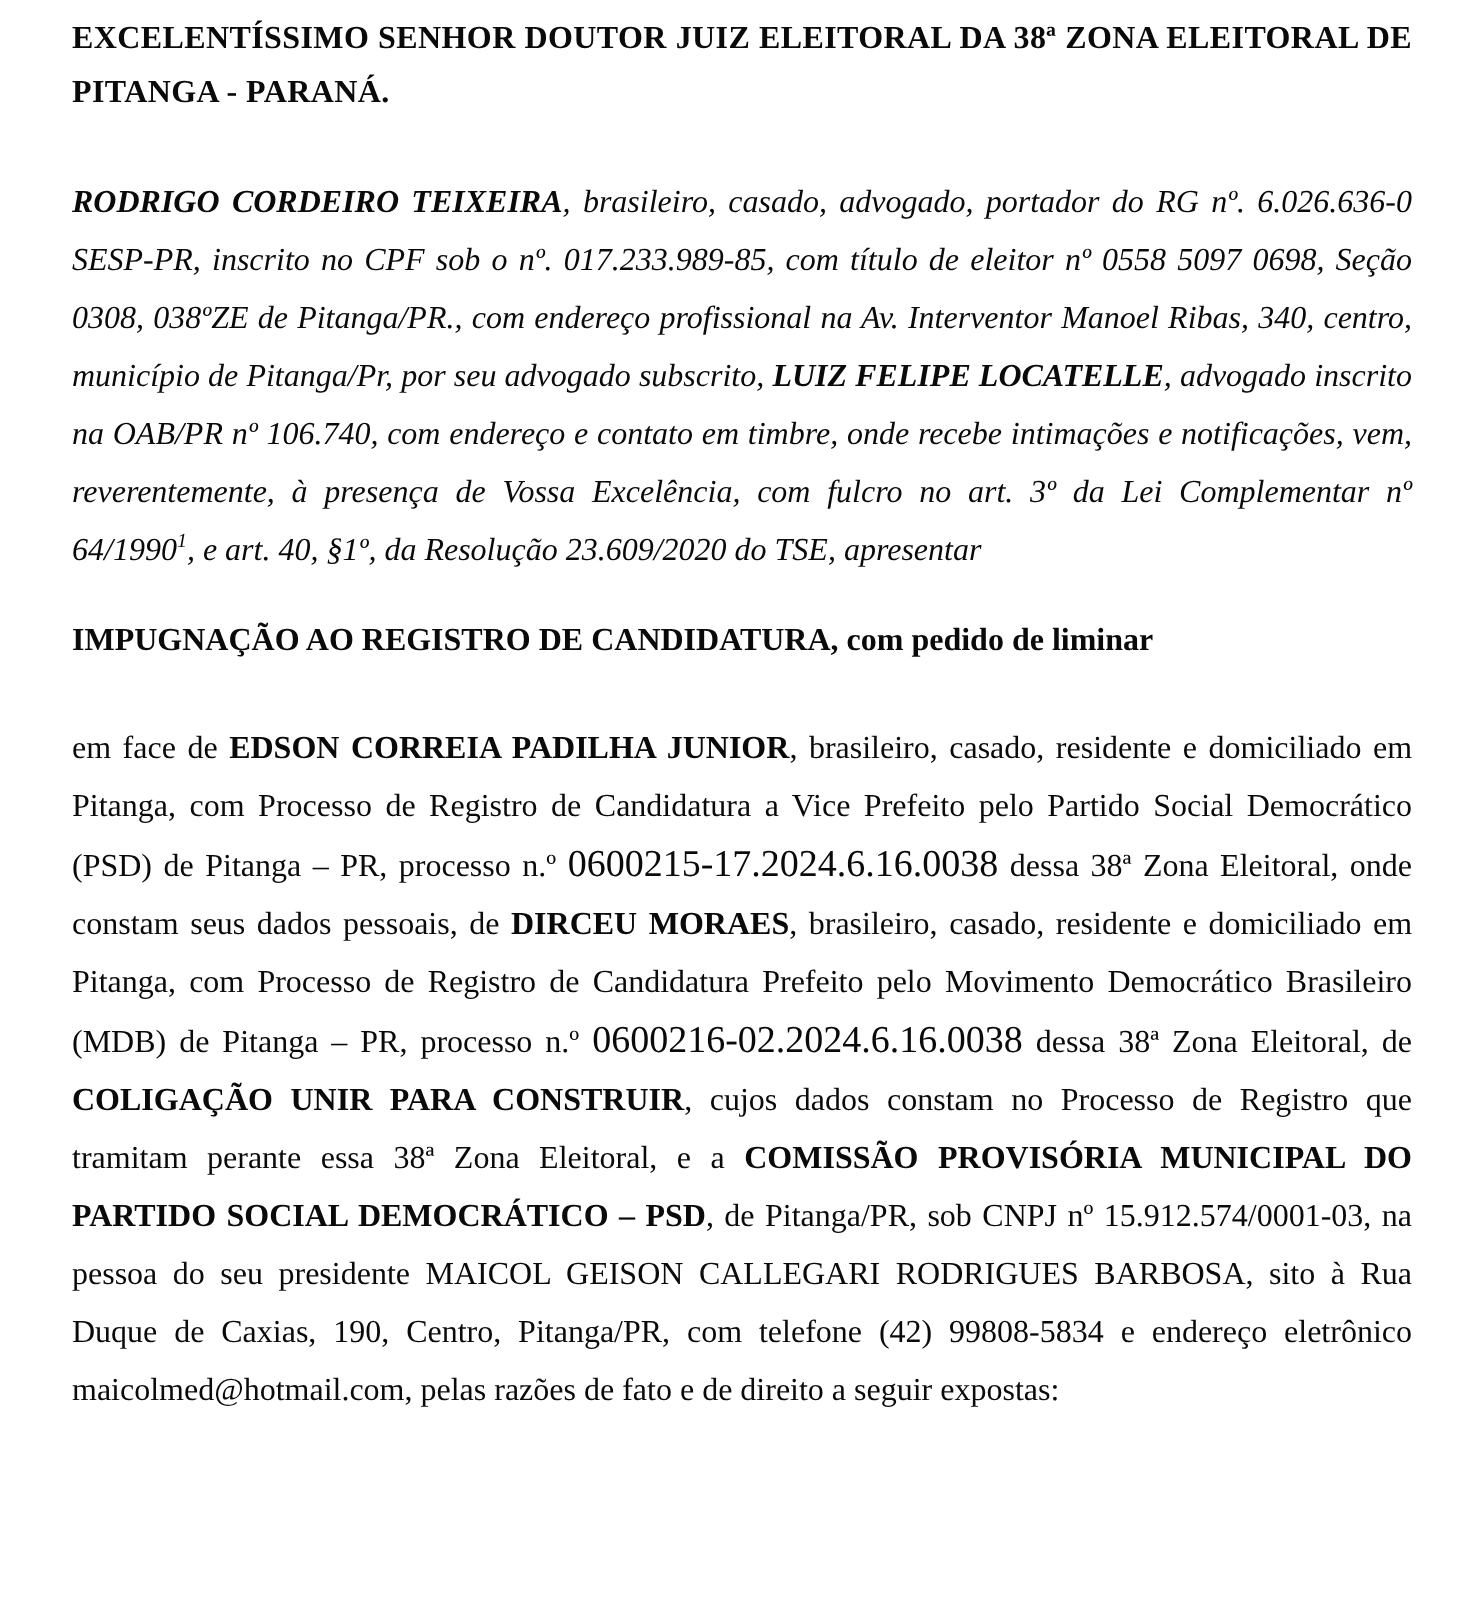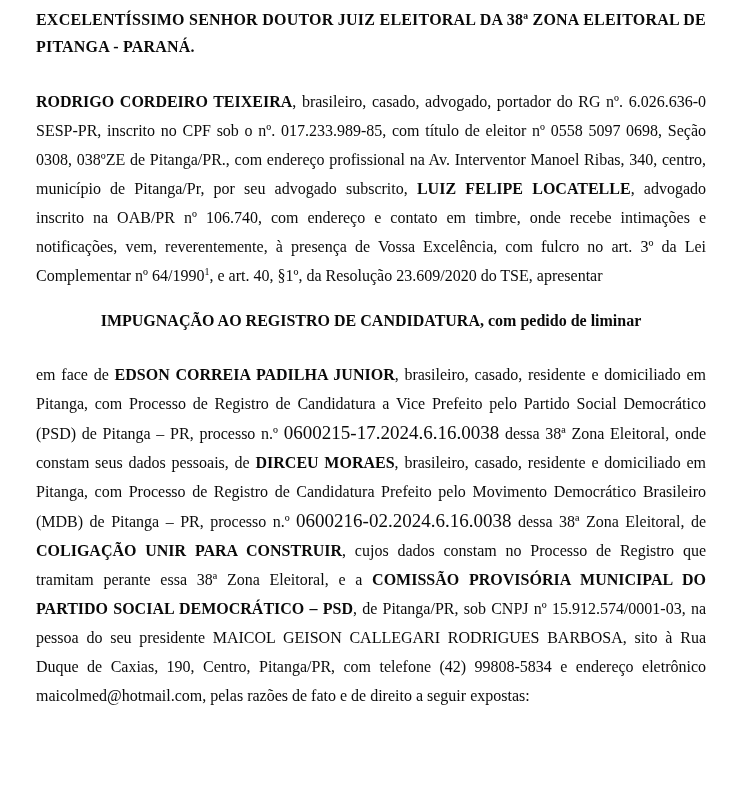--- a/index.html
+++ b/index.html
@@ -26,25 +26,25 @@
     line-height: 27px;
     letter-spacing: 0.2px;
   }
   .body-par {
     margin: 0;
     text-align: justify;
     line-height: 29px;
   }
   .qualification {
     margin-bottom: 16px;
+    font-style: italic;
   }
   .doc-title {
     margin: 16px 0 25px 0;
     font-weight: bold;
-    text-align: center;
     line-height: 29px;
   }
   .bold-run {
     font-weight: bold;
   }
   .footnote-ref {
     font-size: 10px;
     line-height: 0;
     vertical-align: super;
   }

